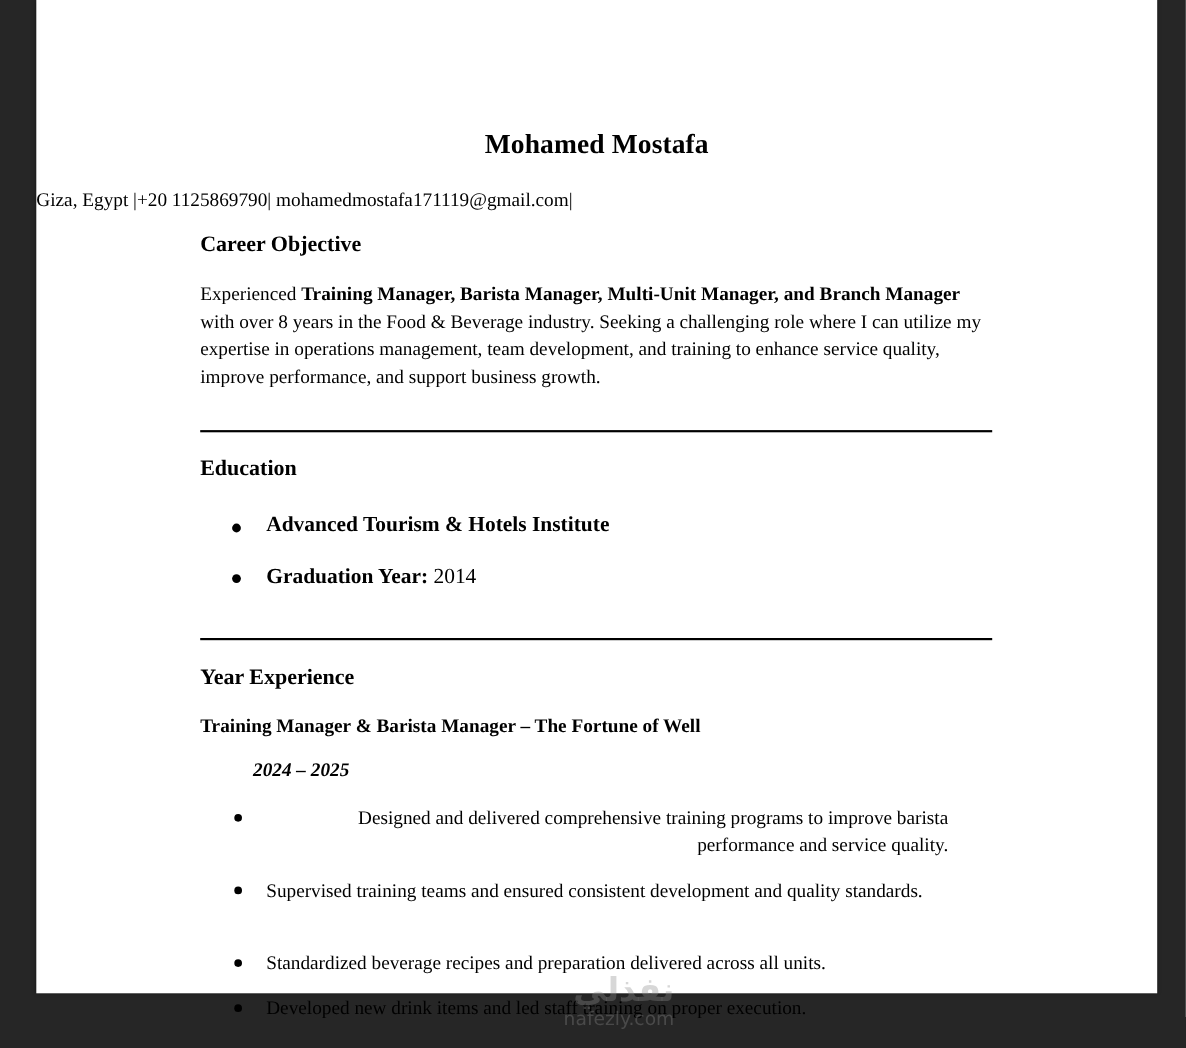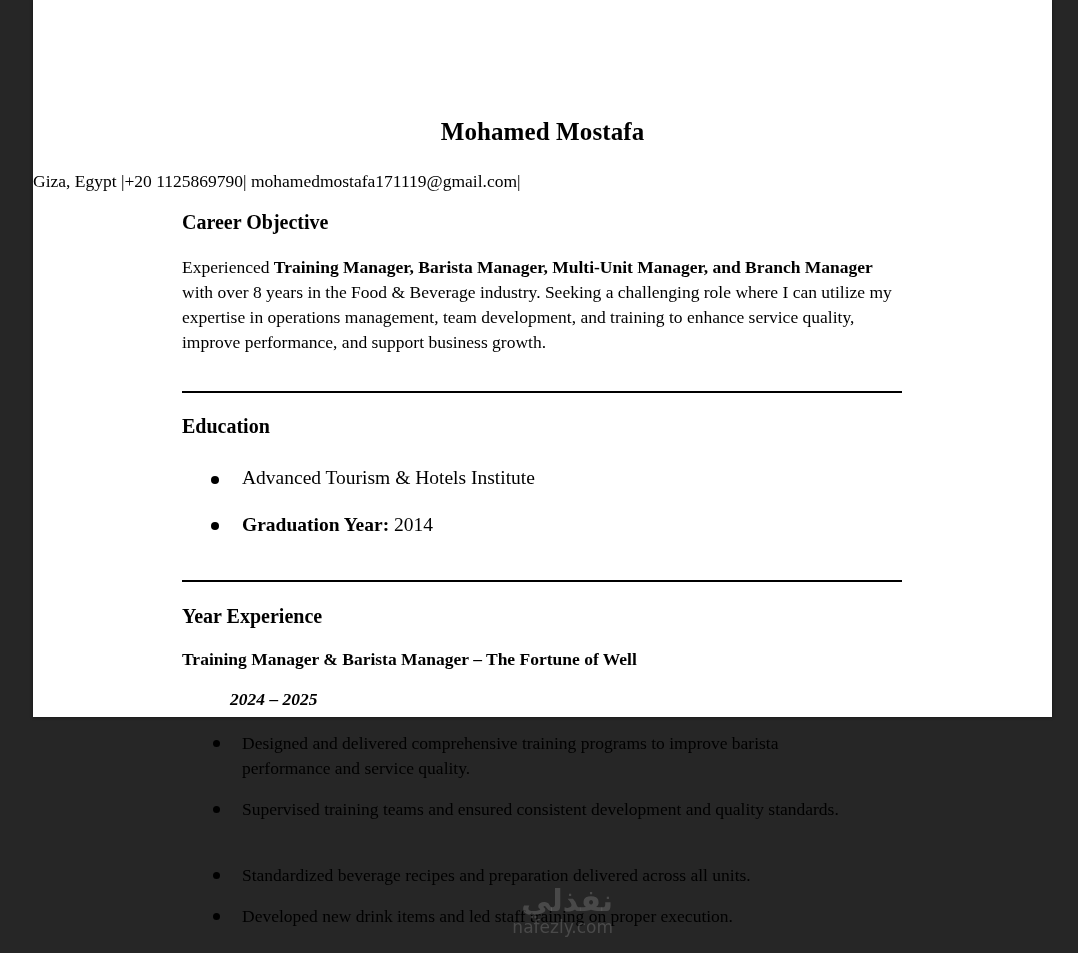--- a/index.html
+++ b/index.html
@@ -4,21 +4,21 @@
   <style>
     html, body { margin: 0; padding: 0; }
     body {
       width: 1078px; height: 953px; overflow: hidden;
       background: #262626;
       position: relative;
       font-family: "Liberation Serif", "DejaVu Serif", serif;
       color: #000;
     }
     .page {
-      position: absolute; left: 33px; top: 0; width: 1019px; height: 717px;
+      position: absolute; left: 33px; top: 0; width: 1019px; height: 903px;
       background: #ffffff;
       box-shadow: 0 0 3px rgba(0,0,0,0.5);
     }
     .name {
       position: absolute; left: 0; right: 0; top: 118px;
       text-align: center; font-weight: bold; font-size: 25px; letter-spacing: 0.1px;
     }
     .contact {
       position: absolute; left: 0; right: 0; top: 171px;
       text-align: left; font-size: 17.5px;
@@ -56,32 +56,32 @@
   <div class="name">Mohamed Mostafa</div>
   <div class="contact">Giza, Egypt |+20 1125869790| mohamedmostafa171119@gmail.com|</div>
 
   <div class="h2" style="top:211px;">Career Objective</div>
   <div class="para" style="top:255px;"><span>Experienced </span><b>Training Manager, Barista Manager, Multi-Unit Manager, and Branch Manager</b><span> with over 8 years in the Food &amp; Beverage industry. Seeking a challenging role where I can utilize my expertise in operations management, team development, and training to enhance service quality, improve performance, and support business growth.</span></div>
 
   <div class="rule" style="top:391px;"></div>
 
   <div class="h2" style="top:415px;">Education</div>
   <div class="bullet" style="top:476px;"></div>
-  <div class="edu-text" style="top:467px; font-weight:normal;">Advanced Tourism &amp; Hotels Institute</div>
+  <div class="edu-text" style="top:467px; font-weight:bold;">Advanced Tourism &amp; Hotels Institute</div>
   <div class="bullet" style="top:522px;"></div>
   <div class="edu-text" style="top:514px;"><b>Graduation Year:</b><span> 2014</span></div>
 
   <div class="rule" style="top:580px;"></div>
 
   <div class="h2" style="top:605px;">Year Experience</div>
   <div class="job-title" style="top:649px;">Training Manager &amp; Barista Manager – The Fortune of Well</div>
   <div class="job-dates" style="top:689px;margin-left:48px;">2024 – 2025</div>
 
   <div class="bullet" style="top:740px; width:7px; height:7px; left:180px;"></div>
-  <div class="job-bullet-text" style="top:731px;">Designed and delivered comprehensive training programs to improve barista performance and service quality.</div>
+  <div class="job-bullet-text" style="top:731px;text-align:right;">Designed and delivered comprehensive training programs to improve barista performance and service quality.</div>
 
   <div class="bullet" style="top:806px; width:7px; height:7px; left:180px;"></div>
   <div class="job-bullet-text" style="top:797px;">Supervised training teams and ensured consistent development and quality standards.</div>
 
   <div class="bullet" style="top:872px; width:7px; height:7px; left:180px;"></div>
   <div class="job-bullet-text" style="top:863px;">Standardized beverage recipes and preparation delivered across all units.</div>
 
   <div class="bullet" style="top:913px; width:7px; height:7px; left:180px;"></div>
   <div class="job-bullet-text" style="top:904px;">Developed new drink items and led staff training on proper execution.</div>
 

